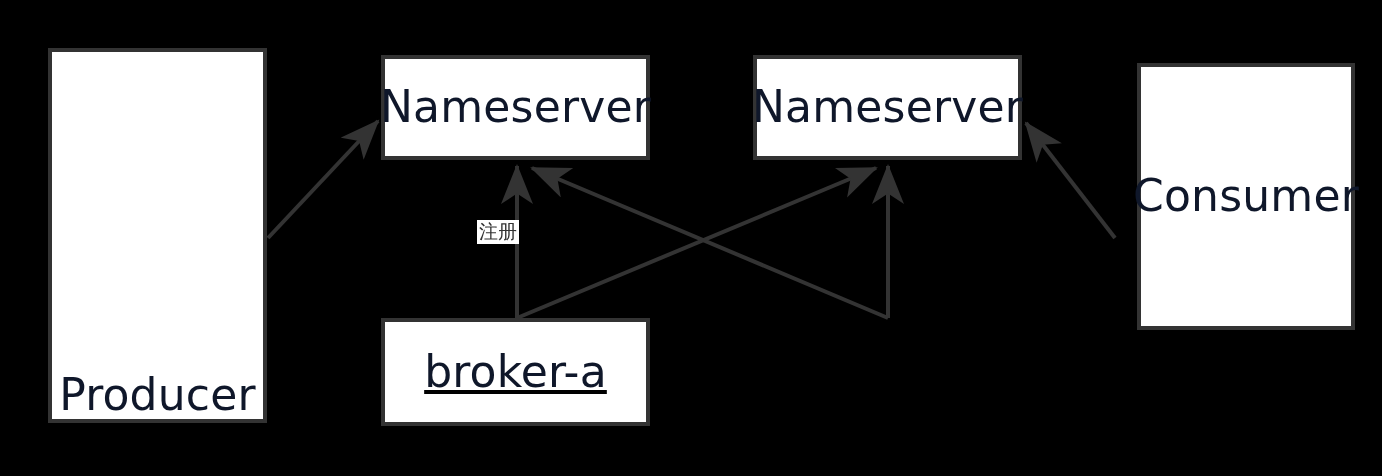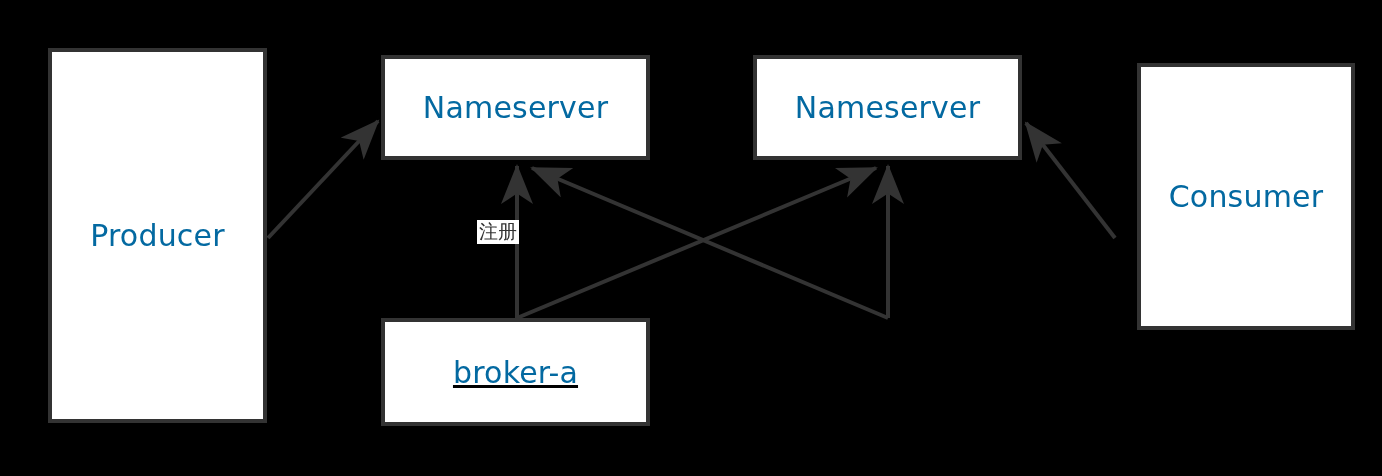--- a/index.html
+++ b/index.html
@@ -30,22 +30,22 @@
   .node-box {
     position: absolute;
     box-sizing: border-box;
     background: #ffffff;
     border: 4px solid #333333;
     display: flex;
     align-items: center;
     justify-content: center;
   }
   .node-label {
-    color: #0369a1;
-    font-size: 30px;
+    color: #0f172a;
+    font-size: 44px;
     line-height: 1.1;
     font-weight: 400;
     letter-spacing: 0.2px;
     white-space: nowrap;
   }
   .edge-label {
     position: absolute;
     background: #ffffff;
     color: #333333;
     font-size: 19px;
@@ -73,21 +73,21 @@
 
     <line x1="517" y1="318" x2="517" y2="166" stroke="#333333" stroke-width="4" marker-end="url(#arrowhead)"></line>
 
     <line x1="517" y1="318" x2="876" y2="168" stroke="#333333" stroke-width="4" marker-end="url(#arrowhead)"></line>
 
     <line x1="888" y1="318" x2="532" y2="168" stroke="#333333" stroke-width="4" marker-end="url(#arrowhead)"></line>
 
     <line x1="888" y1="318" x2="888" y2="166" stroke="#333333" stroke-width="4" marker-end="url(#arrowhead)"></line>
   </svg>
 
-  <div class="node-box" style="left:48px; top:48px; width:219px; height:375px;">
+  <div class="node-box" style="left:48px; top:48px; width:219px; height:375px;align-items:flex-end;">
     <span class="node-label">Producer</span>
   </div>
 
   <div class="node-box" style="left:381px; top:55px; width:269px; height:105px;">
     <span class="node-label">Nameserver</span>
   </div>
 
   <div class="node-box" style="left:753px; top:55px; width:269px; height:105px;">
     <span class="node-label">Nameserver</span>
   </div>

